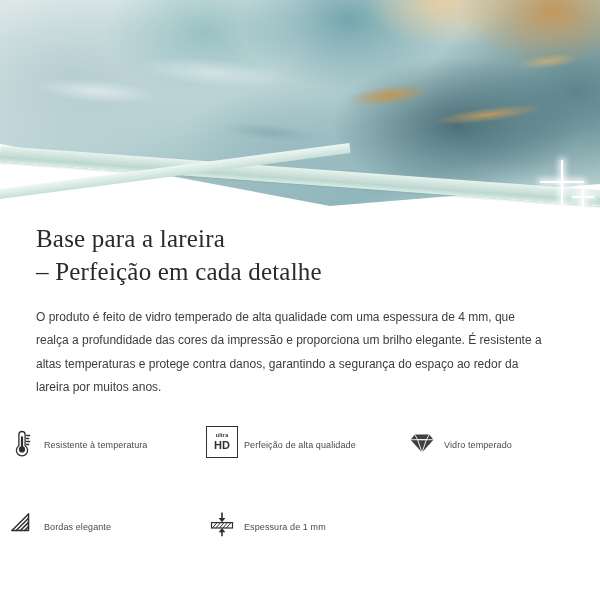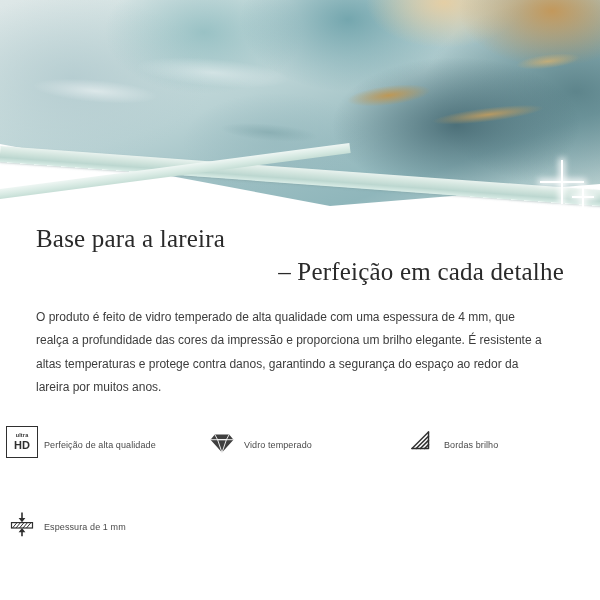--- a/index.html
+++ b/index.html
@@ -133,21 +133,21 @@
   .headline {
     margin: 0;
     padding: 0 36px;
     font-family: "Liberation Serif", serif;
     font-size: 25px;
     line-height: 1.32;
     font-weight: 400;
     color: #2a2a2a;
     letter-spacing: 0.2px;
   }
-  .headline .line2 { display: block; text-align: right; }
+  .headline .line2 { display: block; }
   .body-copy {
     margin: 18px 14px 0 0;
     padding: 0 36px;
     font-family: "Liberation Sans", sans-serif;
     font-size: 12px;
     line-height: 1.95;
     color: #3c3c3c;
     max-width: 560px;
   }
 
@@ -234,20 +234,31 @@
   <div class="content">
     <h1 class="headline">
       <span>Base para a lareira</span>
       <span class="line2">– Perfeição em cada detalhe</span>
     </h1>
     <p class="body-copy">O produto é feito de vidro temperado de alta qualidade com uma espessura de 4 mm, que realça a profundidade das cores da impressão e proporciona um brilho elegante. É resistente a altas temperaturas e protege contra danos, garantindo a segurança do espaço ao redor da lareira por muitos anos.</p>
   </div>
 
   <div class="features">
 
+    <div class="feature">
+      <div class="feature-icon">
+        <svg width="40" height="40" viewBox="0 0 40 40">
+          <path class="icon-stroke" d="M20 9.5a3.1 3.1 0 0 1 3.1 3.1v11.1a5.6 5.6 0 1 1-6.2 0V12.6A3.1 3.1 0 0 1 20 9.5z"></path>
+          <path class="icon-fill" d="M20 14.2a1.1 1.1 0 0 1 1.1 1.1v10.1a1.1 1.1 0 0 1-2.2 0V15.3a1.1 1.1 0 0 1 1.1-1.1z"></path>
+          <circle class="icon-fill" cx="20" cy="27.4" r="3.1"></circle>
+          <path class="icon-stroke" d="M24.6 13.5h3M24.6 16.5h2M24.6 19.5h3M24.6 22.5h2"></path>
+        </svg>
+      </div>
+      <div class="feature-label">Resistente à temperatura</div>
+    </div>
 
     <div class="feature">
       <div class="feature-icon">
         <div class="hd-box">
           <span class="hd-ultra">ultra</span>
           <span class="hd-hd">HD</span>
         </div>
       </div>
       <div class="feature-label">Perfeição de alta qualidade</div>
     </div>
@@ -266,21 +277,21 @@
     <div class="feature">
       <div class="feature-icon">
         <svg width="40" height="40" viewBox="0 0 40 40">
           <path class="icon-stroke" style="stroke-width:1.5" d="M10 26.5L26.5 10"></path>
           <path class="icon-stroke" style="stroke-width:1.5" d="M14.2 26.5L26.5 14.2"></path>
           <path class="icon-stroke" style="stroke-width:1.5" d="M18.4 26.5L26.5 18.4"></path>
           <path class="icon-stroke" style="stroke-width:1.5" d="M22.6 26.5L26.5 22.6"></path>
           <path class="icon-stroke" style="stroke-width:1.5" d="M10 26.5h16.5V10"></path>
         </svg>
       </div>
-      <div class="feature-label">Bordas brilho</div>
+      <div class="feature-label">Bordas elegante</div>
     </div>
 
     <div class="feature">
       <div class="feature-icon">
         <svg width="40" height="40" viewBox="0 0 40 40">
           <path class="icon-fill" d="M19.2 8.5h1.6v5.6h2.6L20 18.2l-3.4-4.1h2.6V8.5z"></path>
           <rect x="9.5" y="18.6" width="21" height="5.4" fill="none" stroke="#2f2f2f" stroke-width="1.2"></rect>
           <path d="M10.5 24L15 18.6M14 24L18.5 18.6M17.5 24L22 18.6M21 24L25.5 18.6M24.5 24L29 18.6" stroke="#2f2f2f" stroke-width="1" fill="none"></path>
           <path class="icon-fill" d="M19.2 32.3h1.6v-4.1h2.6L20 24.1l-3.4 4.1h2.6v4.1z"></path>
         </svg>

